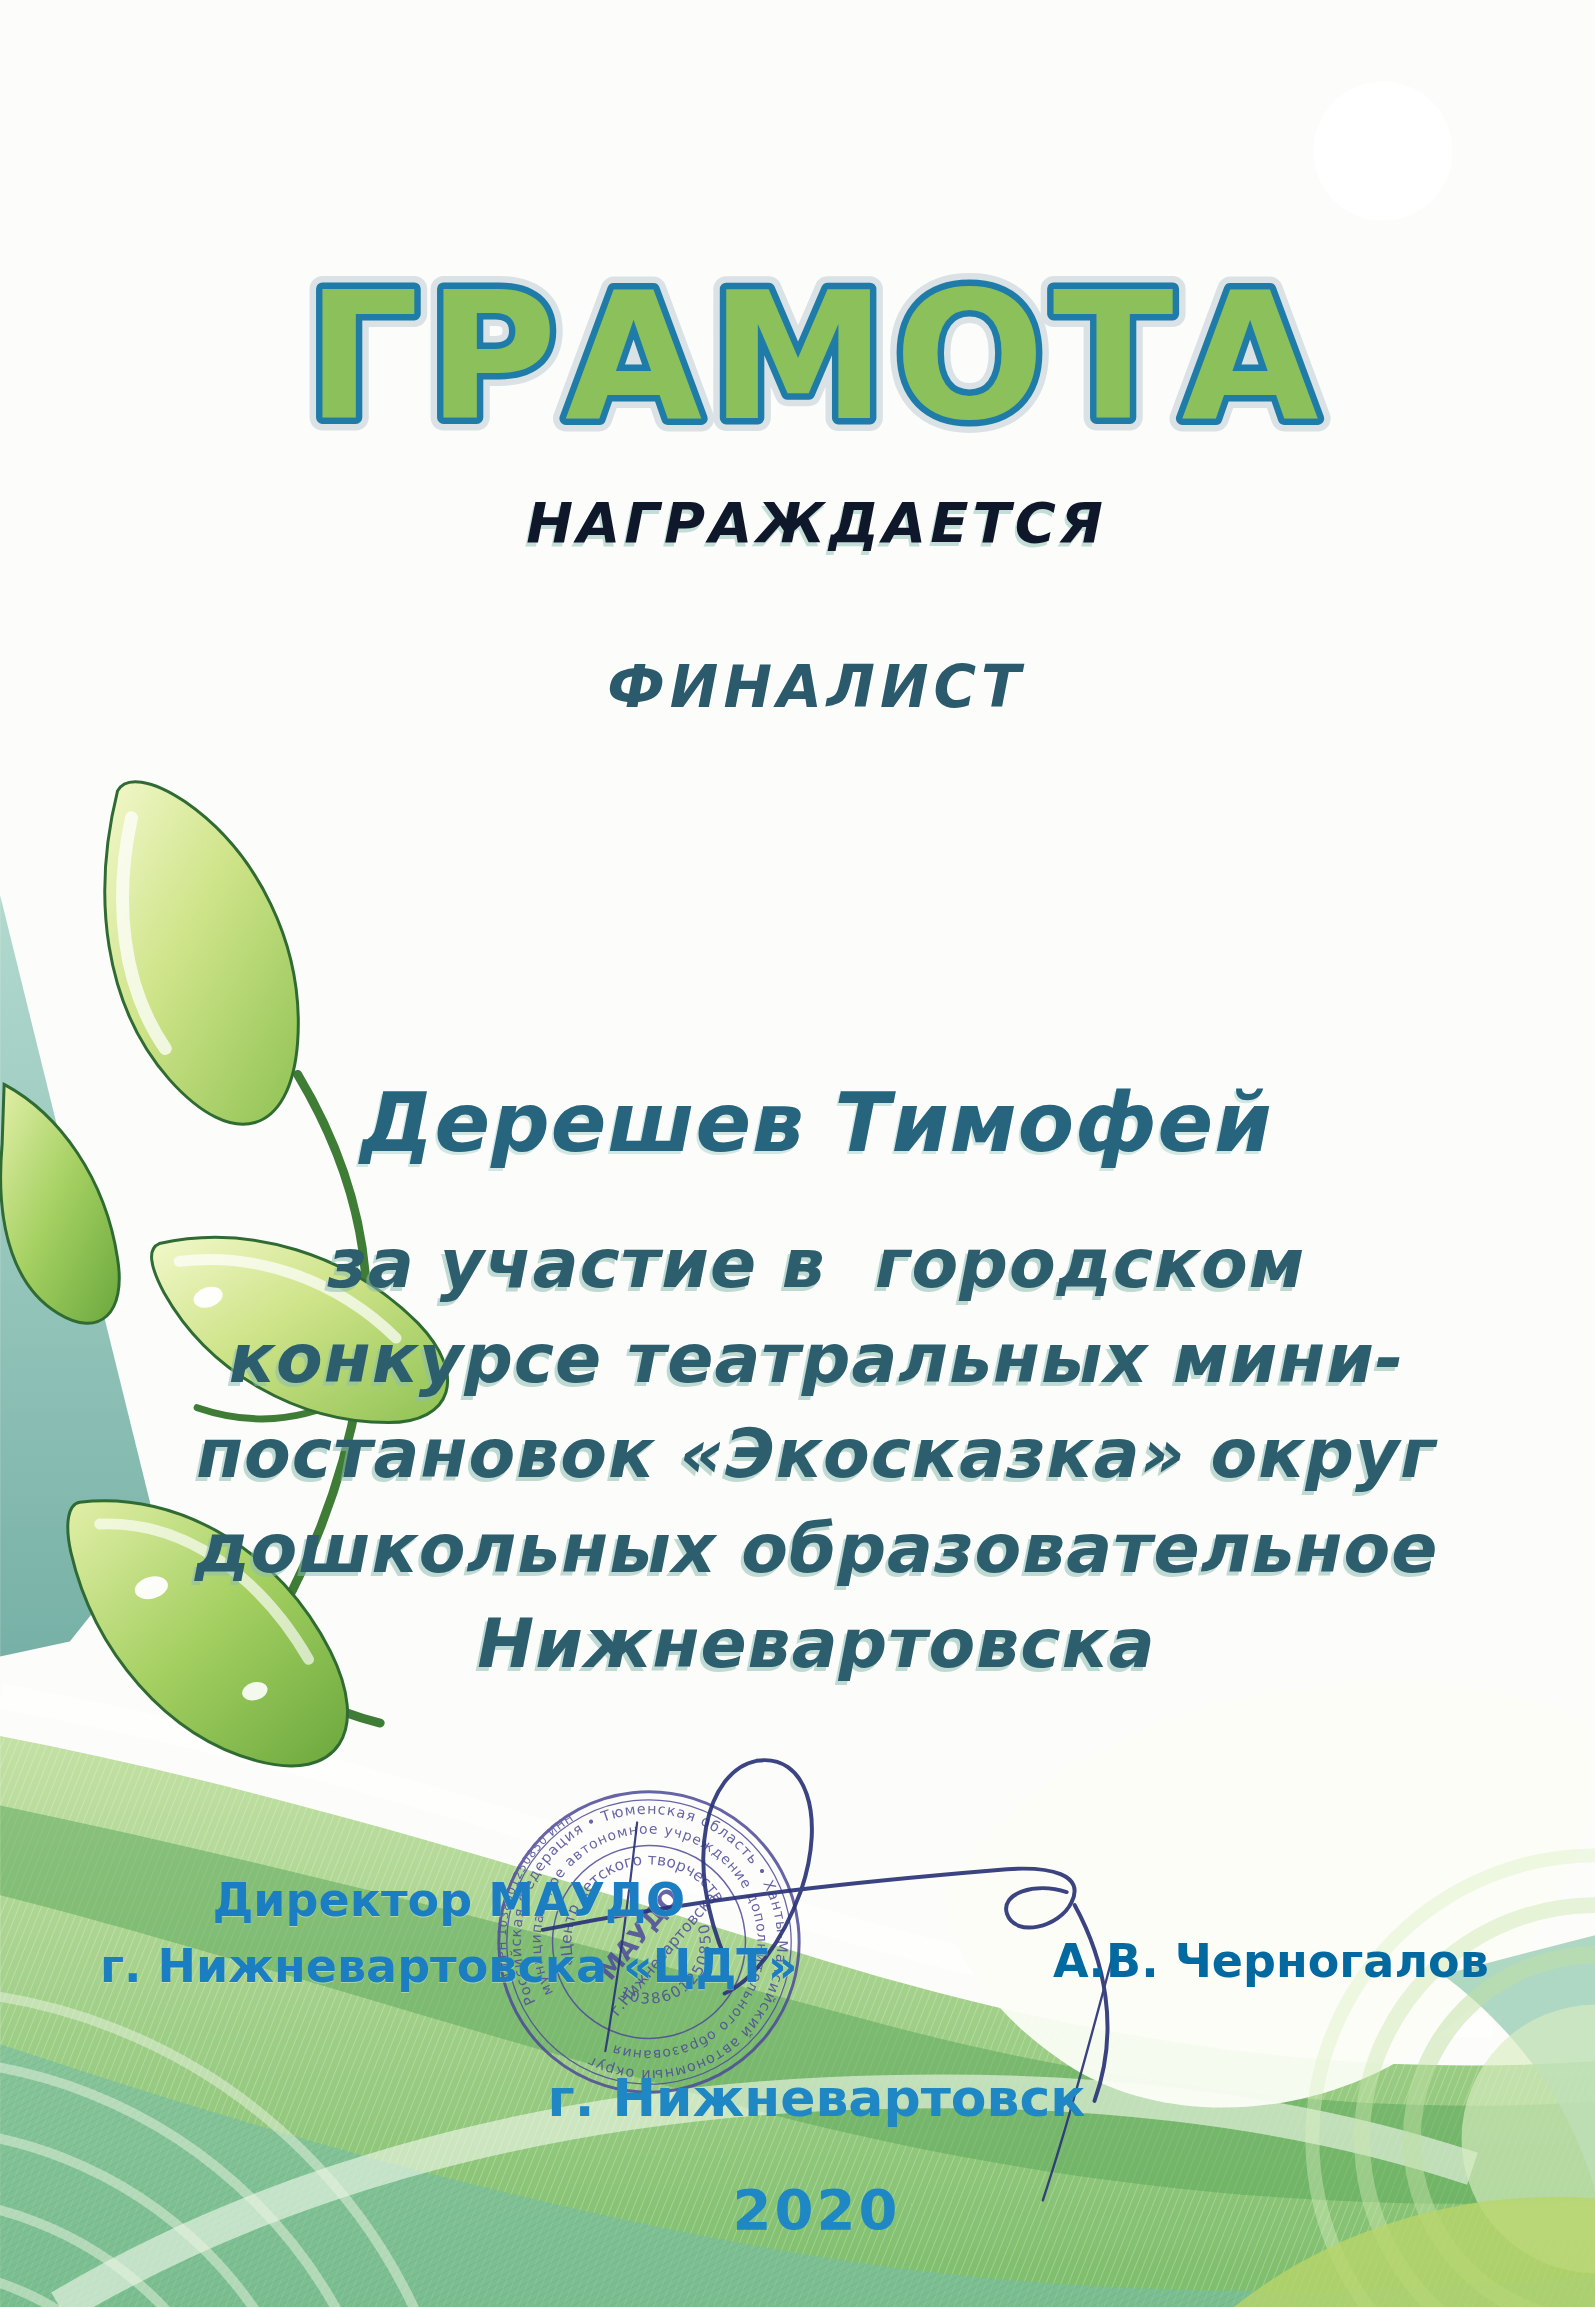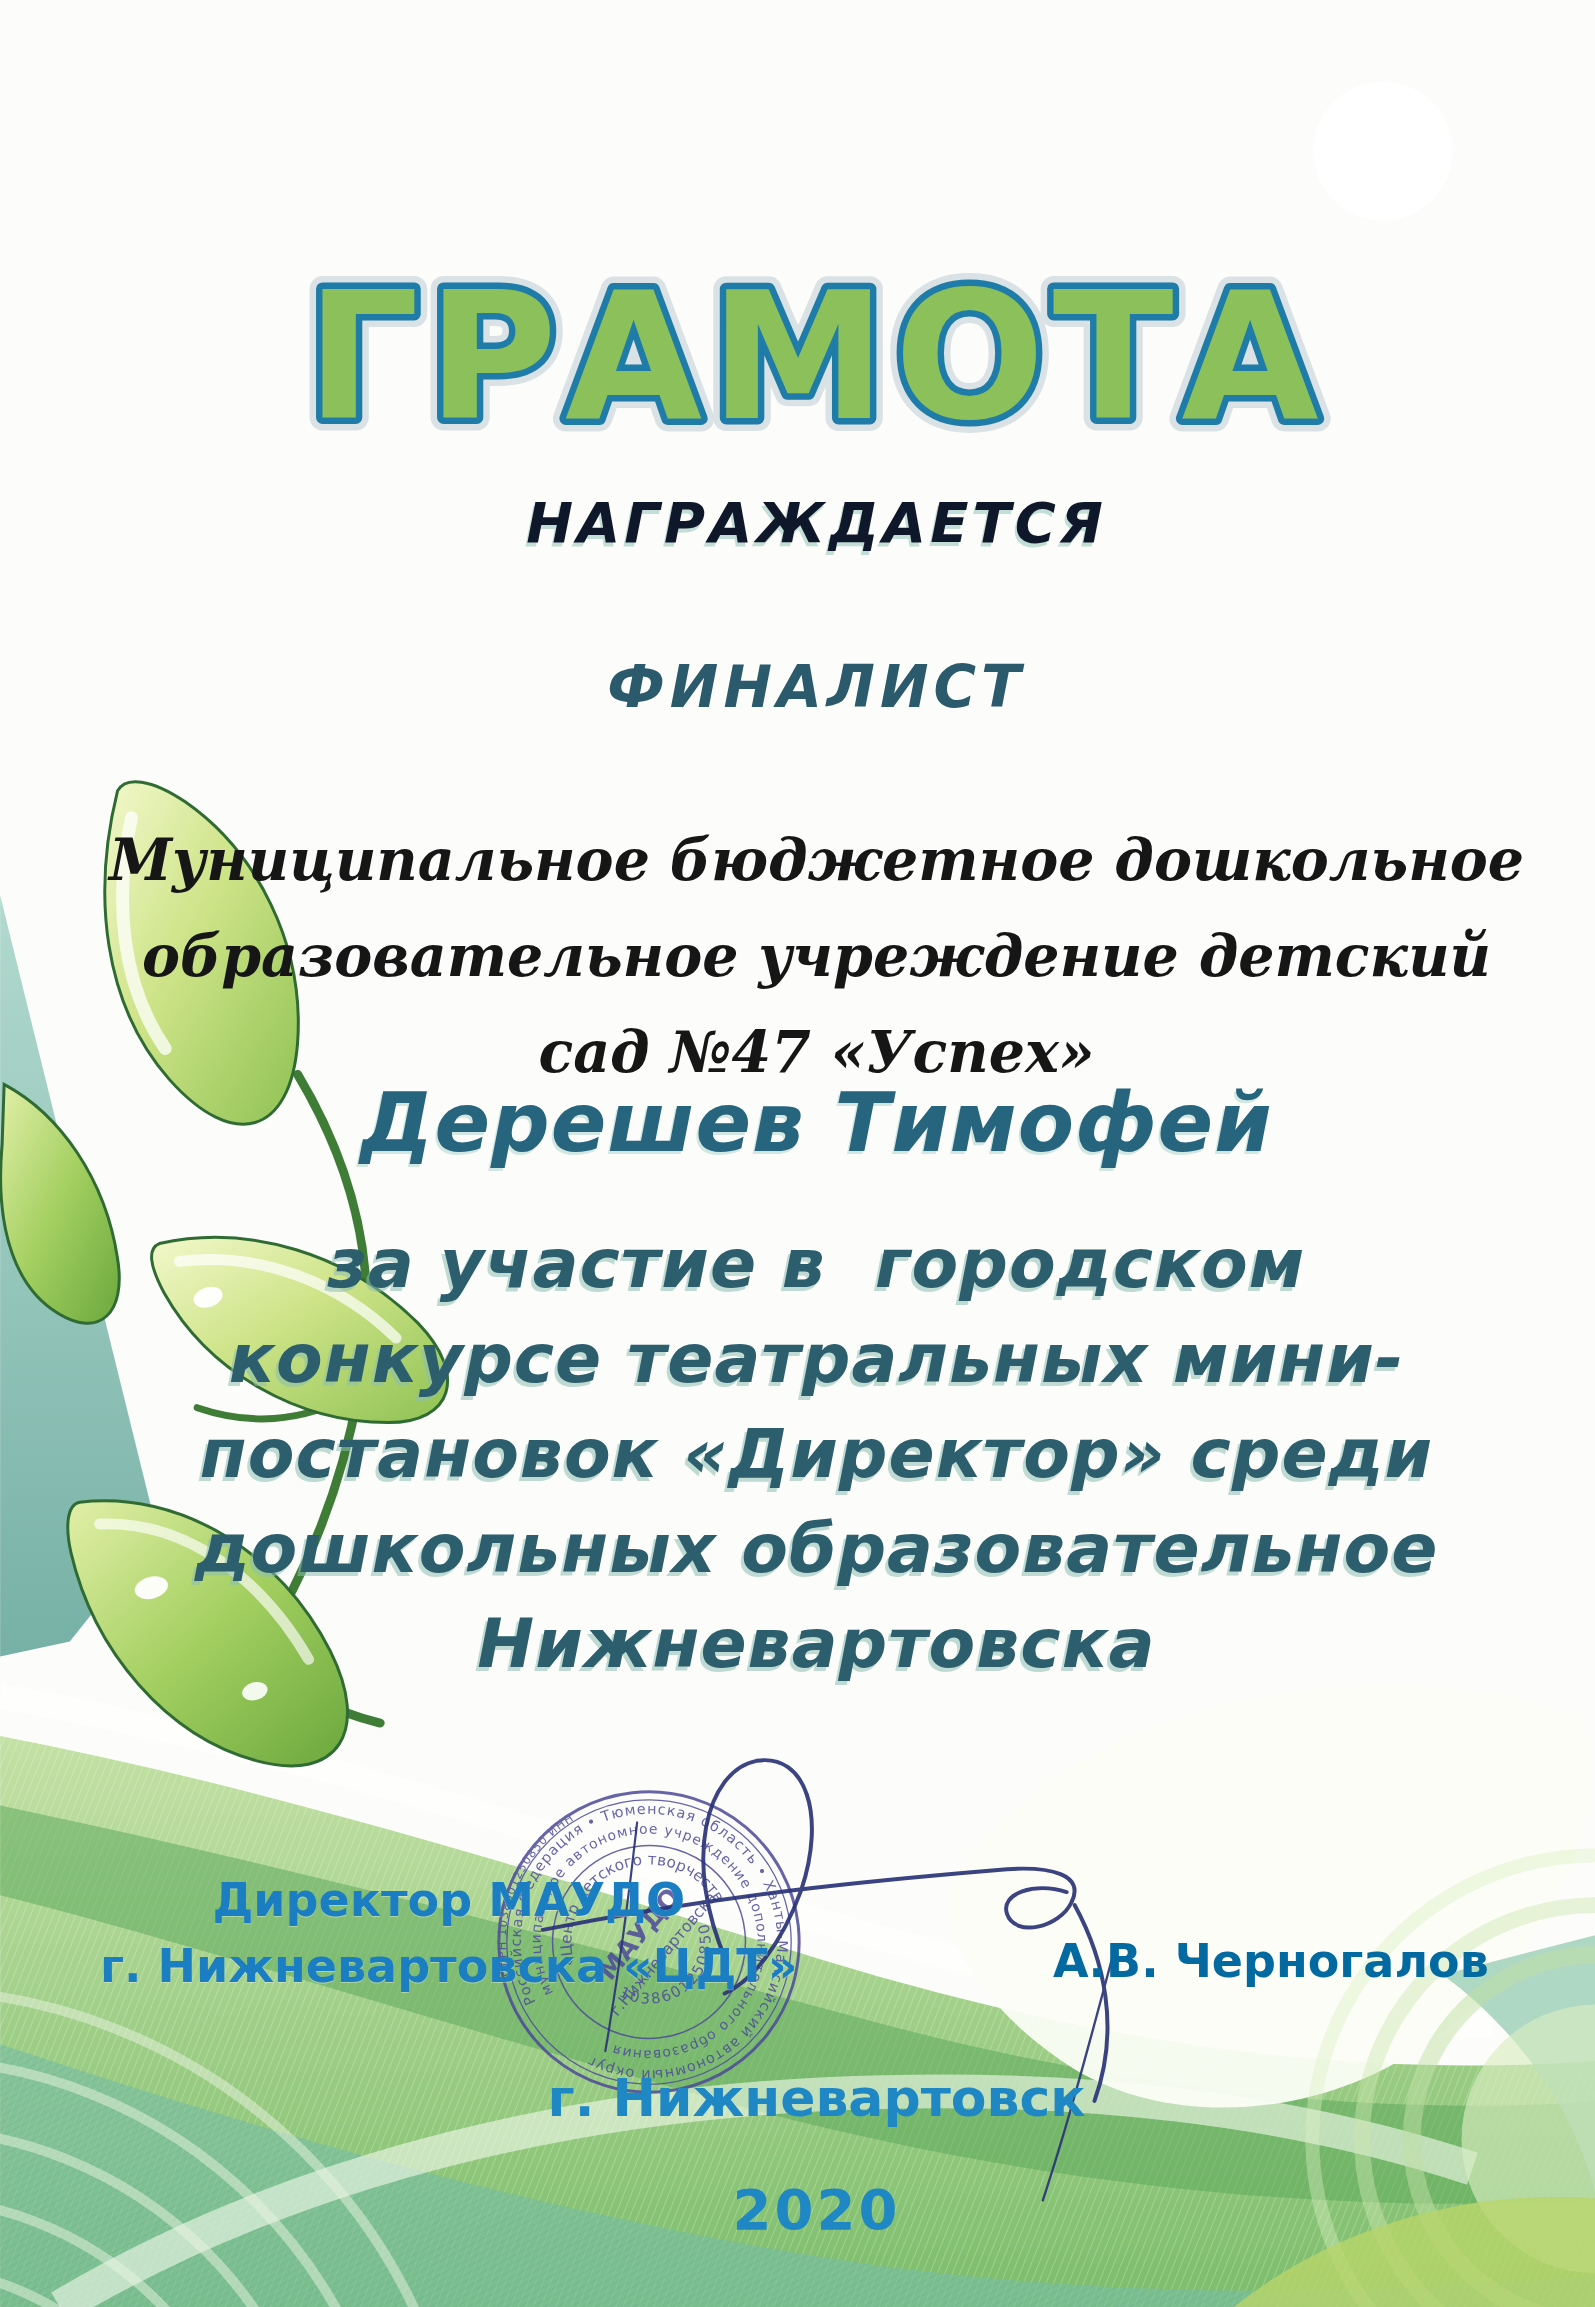--- a/index.html
+++ b/index.html
@@ -152,32 +152,27 @@
 
   <svg id="title-wrap" class="abs" viewBox="0 0 1460 230" xmlns="http://www.w3.org/2000/svg">
     <text x="730" y="182" text-anchor="middle" font-family="DejaVu Sans, sans-serif" font-weight="bold" font-size="178" letter-spacing="8" fill="none" stroke="#a9bcc8" stroke-width="26" stroke-linejoin="round" opacity="0.4">ГРАМОТА</text>
     <text x="730" y="182" text-anchor="middle" font-family="DejaVu Sans, sans-serif" font-weight="bold" font-size="178" letter-spacing="8" fill="#8cc05a" stroke="#1f7ca8" stroke-width="13" stroke-linejoin="round" paint-order="stroke">ГРАМОТА</text>
   </svg>
 
   <div id="awarded" class="abs col">НАГРАЖДАЕТСЯ</div>
 
   <div id="finalist" class="abs col">ФИНАЛИСТ</div>
 
-  <div id="institution" class="abs col">
-    <div class="line">Муниципальное бюджетное дошкольное</div>
-    <div class="line">образовательное учреждение детский</div>
-    <div class="line">сад №47 «Успех»</div>
-  </div>
 
   <div id="recipient" class="abs col">Дерешев Тимофей</div>
 
   <div id="citation" class="abs col">
     <div class="line">за участие в  городском</div>
     <div class="line">конкурсе театральных мини-</div>
-    <div class="line">постановок «Директор» среди</div>
+    <div class="line">постановок «Экосказка» округ</div>
     <div class="line">дошкольных образовательное</div>
     <div class="line">Нижневартовска</div>
   </div>
 
   <svg id="stamp-svg" class="abs" viewBox="0 0 348 348" xmlns="http://www.w3.org/2000/svg">
     <defs>
       <path id="arcOGRN" d="M 30 174 A 144 144 0 1 1 318 174"></path>
       <path id="arcOuter" d="M 45 174 A 129 129 0 1 1 303 174 A 129 129 0 1 1 45 174"></path>
       <path id="arcMid" d="M 65 174 A 109 109 0 1 1 283 174 A 109 109 0 1 1 65 174"></path>
       <path id="arcInner" d="M 96 174 A 78 78 0 1 1 252 174"></path>

